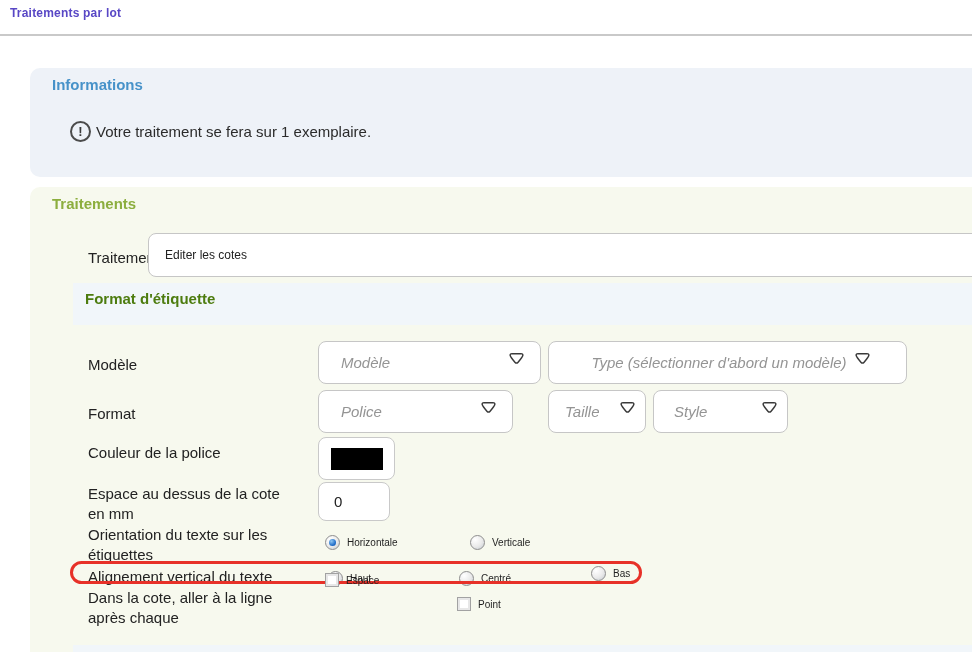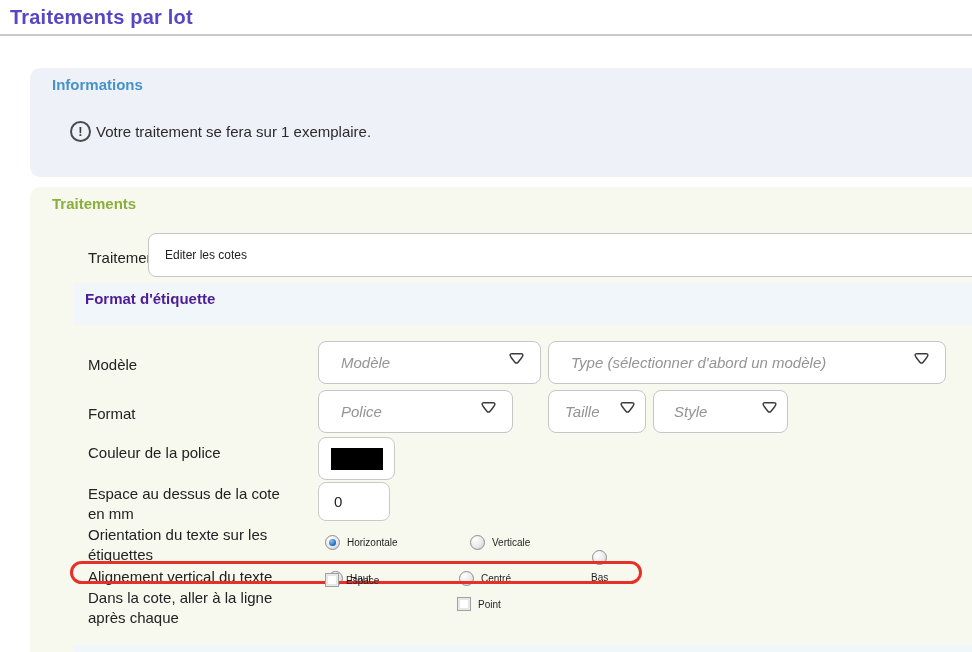--- a/index.html
+++ b/index.html
@@ -1,20 +1,20 @@
 <!DOCTYPE html>
 <html><head>
 <meta charset="utf-8">
 <style>
   * { margin:0; padding:0; box-sizing:border-box; }
   html,body { width:972px; height:652px; overflow:hidden; background:#ffffff;
               font-family:"Liberation Sans", sans-serif; }
   .page { position:relative; width:972px; height:652px; }
 
-  .page-title { position:absolute; left:10px; top:6px; font-size:20px; font-weight:bold;
+  .page-title { position:absolute; left:10px; top:6px; font-size:12px; font-weight:bold;
                 color:#5847c5; letter-spacing:.2px; }
   .title-rule { position:absolute; left:0; top:34px; width:972px; height:0;
                 border-top:2px solid #c9c9c9; }
 
   
   .info-panel { position:absolute; left:30px; top:68px; width:960px; height:109px;
                 background:#eef2f8; border-radius:10px; }
   .info-heading { position:absolute; left:22px; top:8px; font-size:15px; font-weight:bold;
                   color:#4792c9; }
   .info-row { position:absolute; left:40px; top:53px; display:flex; align-items:center; gap:5px; }
@@ -32,21 +32,21 @@
 
   .treatment-label { position:absolute; left:58px; top:61px; }
   .treatment-select { position:absolute; left:118px; top:46px; width:842px; height:44px;
                       background:#ffffff; border:1px solid #c6c6c6; border-radius:8px;
                       display:flex; align-items:center; padding:0 16px; }
   .treatment-select .value { font-size:12px; color:#222222; }
 
   .sub-band { position:absolute; left:43px; top:96px; width:917px; height:42px;
               background:#f1f6fa; }
   .sub-heading { position:absolute; left:12px; top:7px; font-size:15px; font-weight:bold;
-                 color:#4c1d95; }
+                 color:#4d7c0f; }
 
   
   .row-label { position:absolute; left:58px; width:228px; }
 
   .combo { position:absolute; background:#ffffff; border:1px solid #c6c6c6; border-radius:8px;
            height:43px; display:flex; align-items:center; justify-content:space-between;
            padding:0 14px 0 22px; cursor:pointer; }
   .combo .ph { font-size:15px; font-style:italic; color:#949494; white-space:nowrap;
                overflow:hidden; }
   .combo.small { padding:0 8px 0 16px; }
@@ -111,21 +111,21 @@
 
     <div class="lbl row-label" style="top:168px;">Modèle</div>
     <div class="combo" style="left:288px; top:154px; width:223px;">
       <span class="ph">Modèle</span>
       <span class="drop-icon">
         <svg width="19" height="19" viewBox="0 0 18 18">
             <path d="M3 4.1 C2.9 3 3.7 2.5 4.7 2.5 L13.3 2.5 C14.3 2.5 15.1 3 15 4.1 C14.9 5 12.1 8.7 10.3 10.8 C9.6 11.6 8.4 11.6 7.7 10.8 C5.9 8.7 3.1 5 3 4.1 Z" fill="none" stroke="#3a3a3a" stroke-width="1.4"></path>
           </svg>
       </span>
     </div>
-    <div class="combo" style="left:518px; top:154px; width:398px;">
+    <div class="combo" style="left:518px; top:154px; width:359px;justify-content:center;">
       <span class="ph">Type (sélectionner d'abord un modèle)</span>
       <span class="drop-icon">
         <svg width="19" height="19" viewBox="0 0 18 18">
             <path d="M3 4.1 C2.9 3 3.7 2.5 4.7 2.5 L13.3 2.5 C14.3 2.5 15.1 3 15 4.1 C14.9 5 12.1 8.7 10.3 10.8 C9.6 11.6 8.4 11.6 7.7 10.8 C5.9 8.7 3.1 5 3 4.1 Z" fill="none" stroke="#3a3a3a" stroke-width="1.4"></path>
           </svg>
       </span>
     </div>
 
     <div class="lbl row-label" style="top:217px;">Format</div>
     <div class="combo" style="left:288px; top:203px; width:195px;">
@@ -175,21 +175,21 @@
 
     <div class="lbl row-label" style="top:380px;">Alignement vertical du texte</div>
     <div class="opt" style="left:298px; top:383px;">
       <span class="radio sel"></span>
       <span class="olabel">Haut</span>
     </div>
     <div class="opt" style="left:429px; top:383px;">
       <span class="radio"></span>
       <span class="olabel">Centré</span>
     </div>
-    <div class="opt" style="left:561px; top:363px;flex-direction:column;">
+    <div class="opt" style="left:561px; top:378px;">
       <span class="radio"></span>
       <span class="olabel">Bas</span>
     </div>
     <div class="highlight-rect"></div>
 
     <div class="lbl row-label" style="top:401px;">Dans la cote, aller à la ligne
 après chaque</div>
     <div class="opt" style="left:295px; top:385px;">
       <span class="checkbox"></span>
       <span class="olabel">Espace</span>

